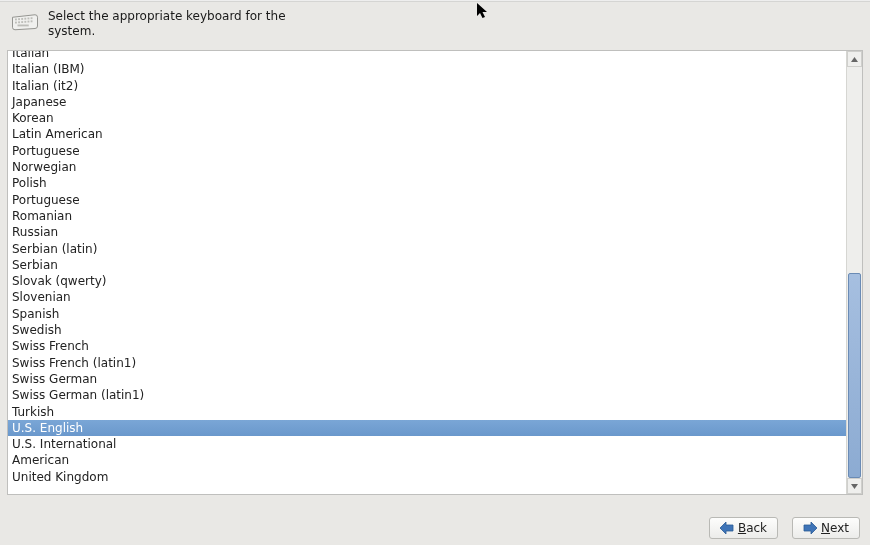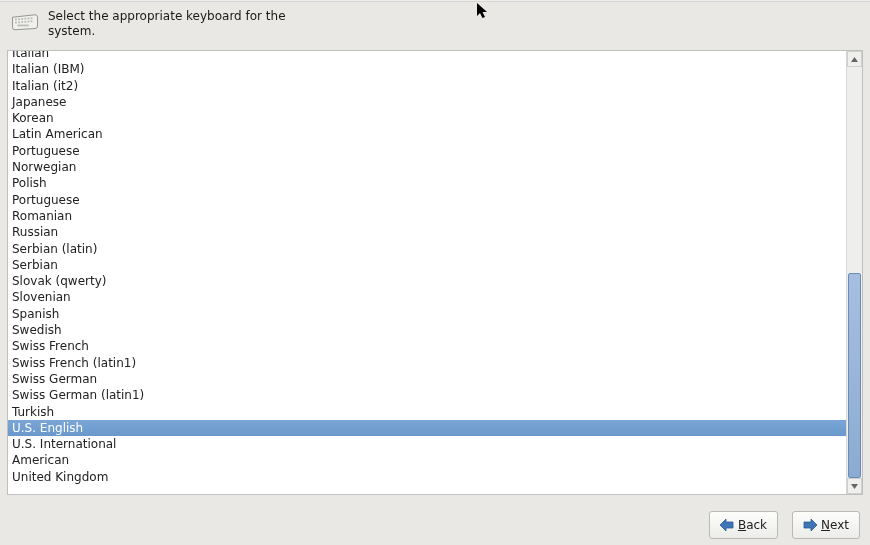--- a/index.html
+++ b/index.html
@@ -67,21 +67,21 @@
       border: 1px solid #6a8bb5;
       border-radius: 2px;
     }
     .footer {
       position: absolute;
       left: 0; right: 0; bottom: 6px;
       display: flex; justify-content: flex-end; gap: 14px;
       padding-right: 10px;
     }
     .btn {
-      min-width: 64px; height: 28px;
+      min-width: 64px; height: 22px;
       padding: 0 10px;
       background: linear-gradient(#fdfdfc, #ececea);
       border: 1px solid #b9b9b5;
       border-radius: 3px;
       display: inline-flex; align-items: center; justify-content: center;
       font-size: 12px;
       cursor: pointer;
     }
     .btn .arrow { margin-right: 4px; display: inline-flex; }
     .btn .arrow.r { margin-right: 0; margin-left: 0; margin-right: 4px; }

